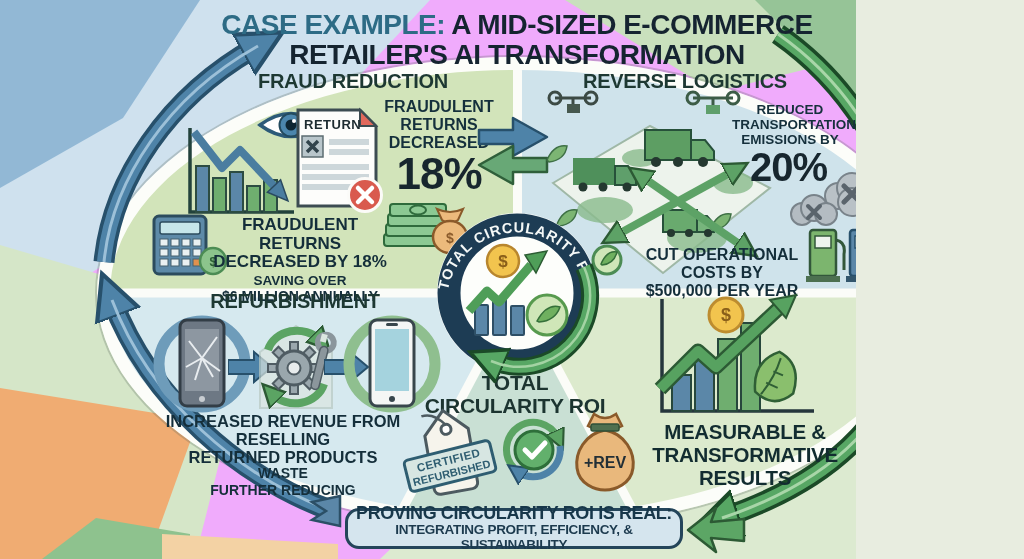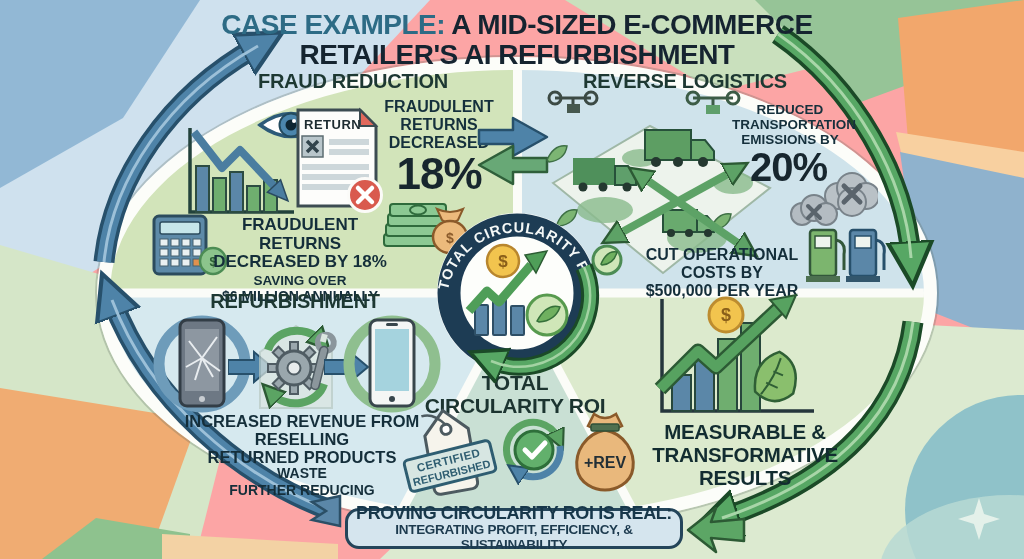--- a/index.html
+++ b/index.html
@@ -1,16 +1,16 @@
 <!DOCTYPE html>
 <html><head>
 <meta charset="utf-8">
 <style>
   html,body{margin:0;padding:0;background:#e8ede0;}
-  .stage{position:relative;width:1024px;height:559px;overflow:hidden;background:#fca5a5;
+  .stage{position:relative;width:856px;height:559px;overflow:hidden;background:#f0abfc;
          font-family:"Liberation Sans",sans-serif;font-weight:800;color:#1b3236;}
   .abs{position:absolute;}
   .poly{position:absolute;inset:0;}
   .ctr{text-align:center;}
   
   .circle{position:absolute;left:97px;top:57px;width:840px;height:472px;border-radius:50%;
           box-sizing:border-box;border:13px solid #fcfdf9;overflow:hidden;
           box-shadow:0 0 0 2px rgba(90,105,95,.28);
           background:conic-gradient(from 0deg at 50% 50%,
             #cfe3eb 0deg 90deg,
@@ -87,21 +87,21 @@
     <path d="M 778,34 C 856,88 906,180 911,258" fill="none" stroke="#a8d6a8" stroke-width="3"></path>
 
     <path d="M 913,322 C 902,408 842,478 722,518" fill="none" stroke="#1b4a27" stroke-width="21"></path>
     <path d="M 913,322 C 902,408 842,478 722,518" fill="none" stroke="#57a764" stroke-width="14" marker-end="url(#mGreen)"></path>
     <path d="M 913,322 C 902,408 842,478 722,518" fill="none" stroke="#a8d6a8" stroke-width="3"></path>
   </svg>
 
   <div class="abs ctr title z3" style="left:212px;top:10px;width:610px;">
     <div><span class="hl">CASE EXAMPLE:</span>
       <span>A MID-SIZED E-COMMERCE</span></div>
-    <div>RETAILER'S AI REFURBISHMENT</div>
+    <div>RETAILER'S AI TRANSFORMATION</div>
   </div>
 
   <div class="abs ctr h-sec z3" style="left:238px;top:71px;width:230px;">FRAUD REDUCTION</div>
 
   <svg class="abs z3" width="118" height="98" style="left:182px;top:122px;">
     <path d="M8,6 L8,90 L112,90" fill="none" stroke="#22423c" stroke-width="3.5"></path>
     <rect x="14" y="44" width="13" height="46" fill="#5b87a8" stroke="#2c4c42" stroke-width="2"></rect>
     <rect x="31" y="56" width="13" height="34" fill="#6fae6f" stroke="#2c4c42" stroke-width="2"></rect>
     <rect x="48" y="50" width="13" height="40" fill="#5b87a8" stroke="#2c4c42" stroke-width="2"></rect>
     <rect x="65" y="64" width="13" height="26" fill="#6fae6f" stroke="#2c4c42" stroke-width="2"></rect>
@@ -337,21 +337,21 @@
   </svg>
 
   <svg class="abs z3" width="100" height="104" style="left:342px;top:312px;">
     <circle cx="50" cy="52" r="43" fill="none" stroke="#8fbf8f" stroke-width="11"></circle>
     <rect x="28" y="8" width="44" height="86" rx="7" fill="#f4f6f5" stroke="#38464c" stroke-width="3"></rect>
     <rect x="33" y="17" width="34" height="62" fill="#a5d3de"></rect>
     <rect x="44" y="11" width="12" height="3" rx="1.5" fill="#38464c"></rect>
     <circle cx="50" cy="87" r="3" fill="#38464c"></circle>
   </svg>
 
-  <div class="abs ctr cap z3" style="left:183px;top:412px;width:238px;">
+  <div class="abs ctr cap z3" style="left:164px;top:412px;width:238px;">
     <div style="font-size:16.5px;line-height:1.1;">INCREASED REVENUE FROM</div>
     <div style="font-size:16.5px;line-height:1.1;">RESELLING</div>
     <div style="font-size:16.5px;line-height:1.1;">RETURNED PRODUCTS</div>
     <div style="font-size:14px;line-height:1.1;">WASTE</div>
     <div style="font-size:14px;line-height:1.1;margin-top:1px;">FURTHER REDUCING</div>
   </div>
 
   <div class="abs ctr z3" style="left:405px;top:372px;width:220px;color:#1c3430;">
     <div style="font-size:21px;line-height:1.08;letter-spacing:-.3px;">TOTAL</div>
     <div style="font-size:21px;line-height:1.08;letter-spacing:-.3px;">CIRCULARITY ROI</div>

